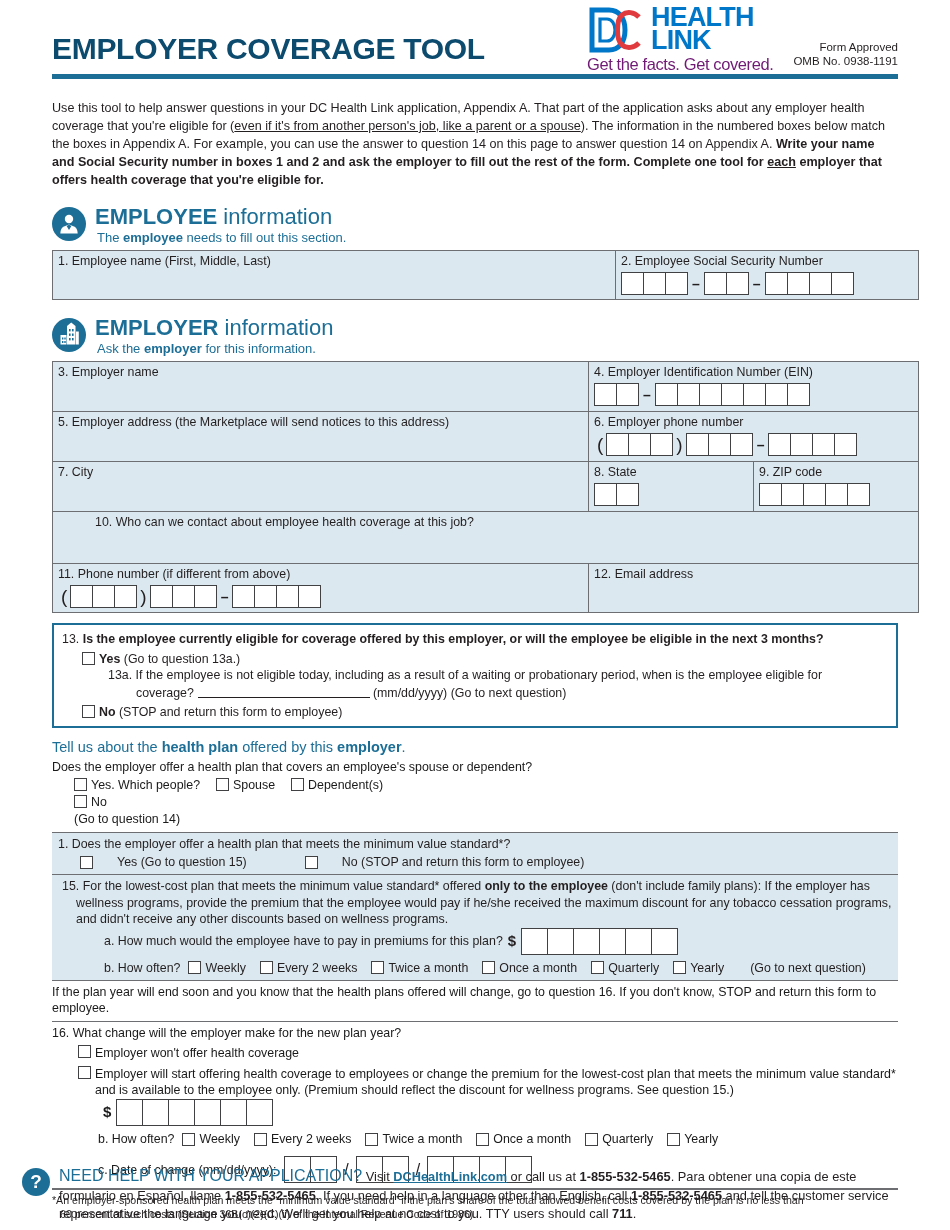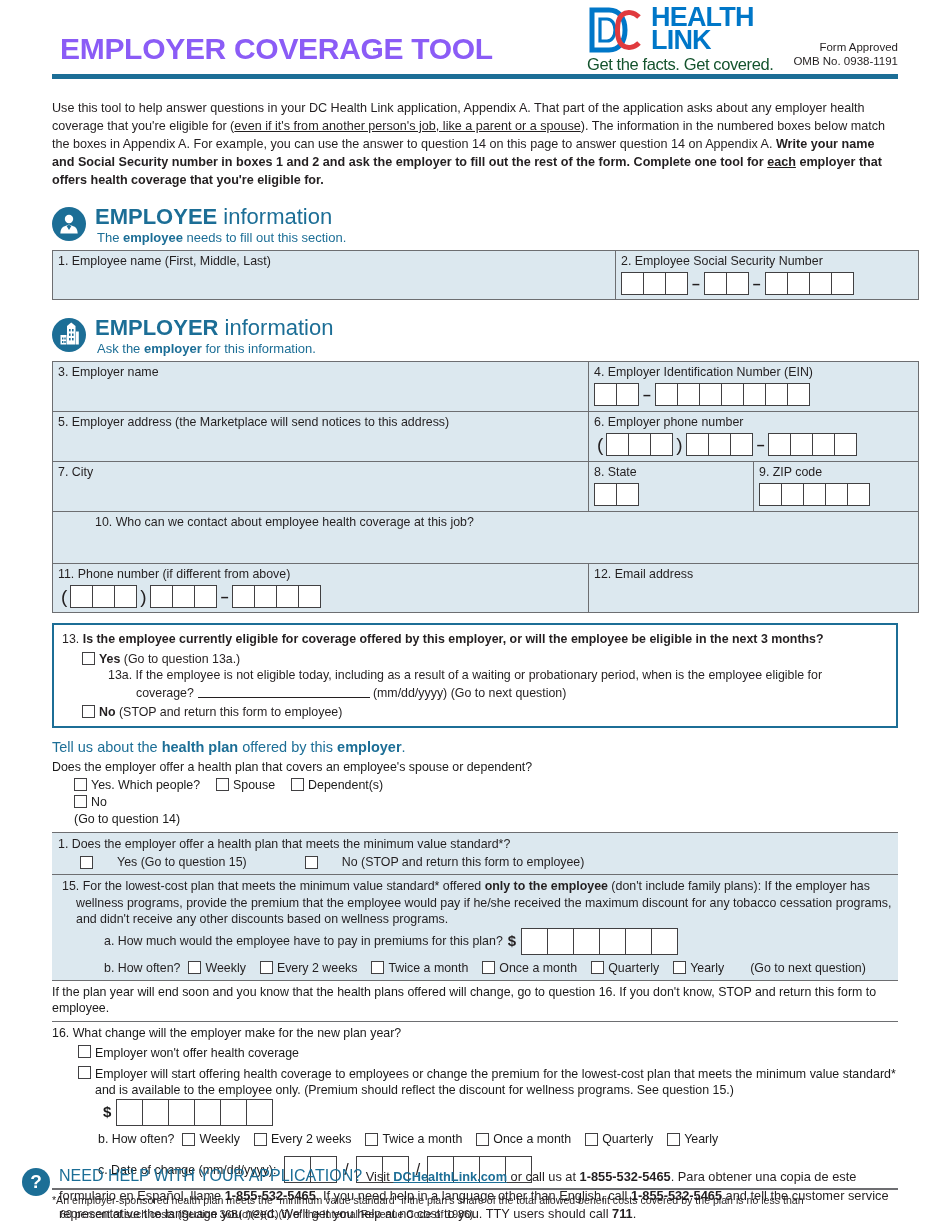--- a/index.html
+++ b/index.html
@@ -23,26 +23,26 @@
     padding: 0 52px;
   }
 
   
   .header {
     position: relative;
     height: 84px;
   }
   .form-title {
     position: absolute;
-    left: 8px;
+    left: 0;
     top: 32px;
     font-size: 30px;
     font-weight: bold;
     letter-spacing: -0.3px;
-    color: #8b5cf6;
+    color: #0c4a6e;
     white-space: nowrap;
   }
   .logo-wrap {
     position: absolute;
     right: 106px;
     top: 6px;
     width: 205px;
   }
   .logo-top {
     display: flex;
@@ -61,21 +61,21 @@
   }
   .logo-words .lw {
     display: block;
     color: #0077c8;
     font-weight: bold;
     font-size: 27px;
     letter-spacing: -0.8px;
   }
   .logo-tag {
     margin-top: 1px;
-    color: #14532d;
+    color: #701a75;
     font-size: 16.5px;
     letter-spacing: -0.4px;
     white-space: nowrap;
   }
   .approval {
     position: absolute;
     right: 0;
     top: 40px;
     text-align: right;
     font-size: 11.5px;

